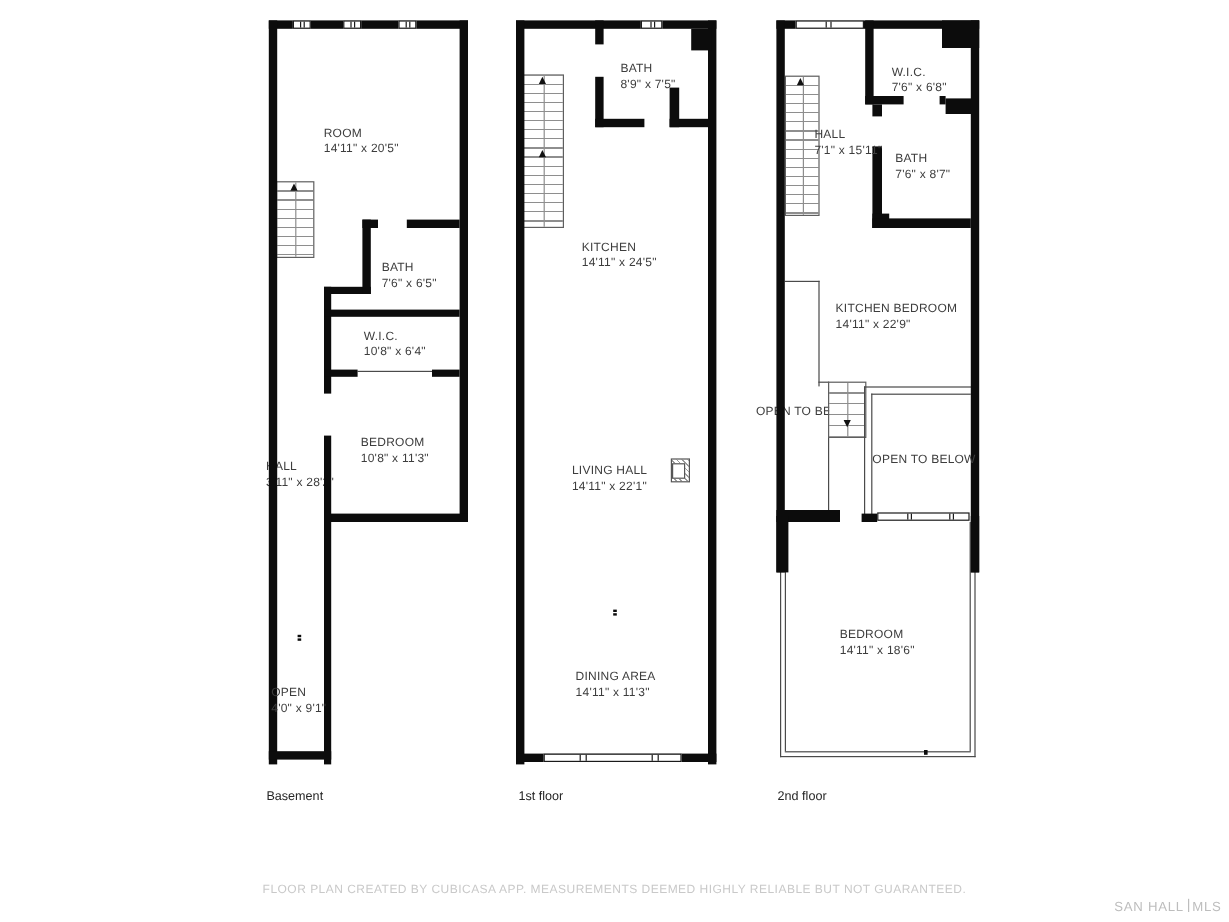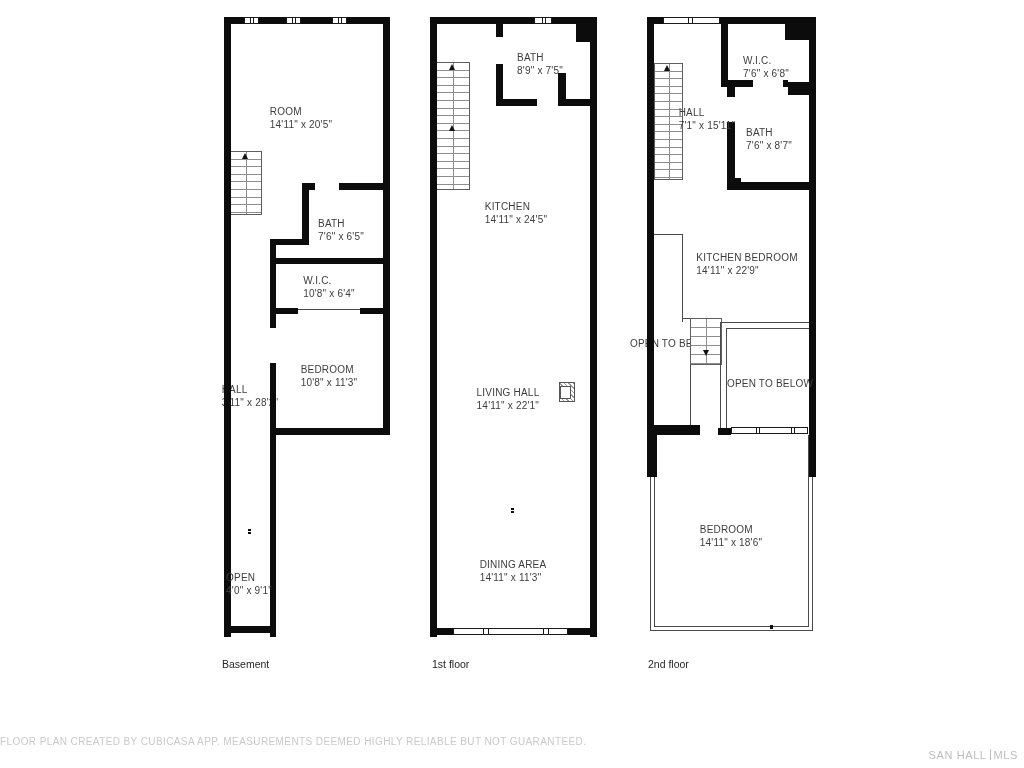--- a/index.html
+++ b/index.html
@@ -17,21 +17,21 @@
         border-right:3.5px solid transparent;border-bottom:6px solid #111;z-index:3;}
   .arrD{position:absolute;width:0;height:0;border-left:3.5px solid transparent;
         border-right:3.5px solid transparent;border-top:6px solid #111;z-index:3;}
   .lbl{position:absolute;z-index:5;transform:translateX(-50%);text-align:left;
        white-space:nowrap;color:#3d3d3d;font-size:10px;line-height:13px;letter-spacing:.2px;}
   .lbl.under{z-index:1;}
   .cap{position:absolute;color:#262626;font-size:10.5px;z-index:5;white-space:nowrap;}
   .hatch{position:absolute;z-index:4;border:1px solid #555;box-sizing:border-box;
          background:repeating-linear-gradient(45deg,#fff 0 2.2px,#999 2.2px 3.2px);}
   .hatch .inner{position:absolute;left:0;top:3px;width:9px;height:11px;background:#fff;border:1px solid #555;}
-  .footer{position:absolute;left:0;right:0;top:736px;text-align:left;color:#c9c9c9;
+  .footer{position:absolute;left:0;right:0;top:736px;text-align:center;color:#c9c9c9;
           font-size:10px;letter-spacing:.4px;z-index:5;}
   .brand{position:absolute;right:6px;top:749px;color:#bdbdbd;font-size:11px;
          letter-spacing:.6px;z-index:5;}
   .brand .bar{display:inline-block;width:1px;height:11px;background:#bdbdbd;margin:0 3px;vertical-align:-1px;}
 </style>
 </head>
 <body>
 
 <div class="plan" style="left:224px;width:182px;height:620px">
 

